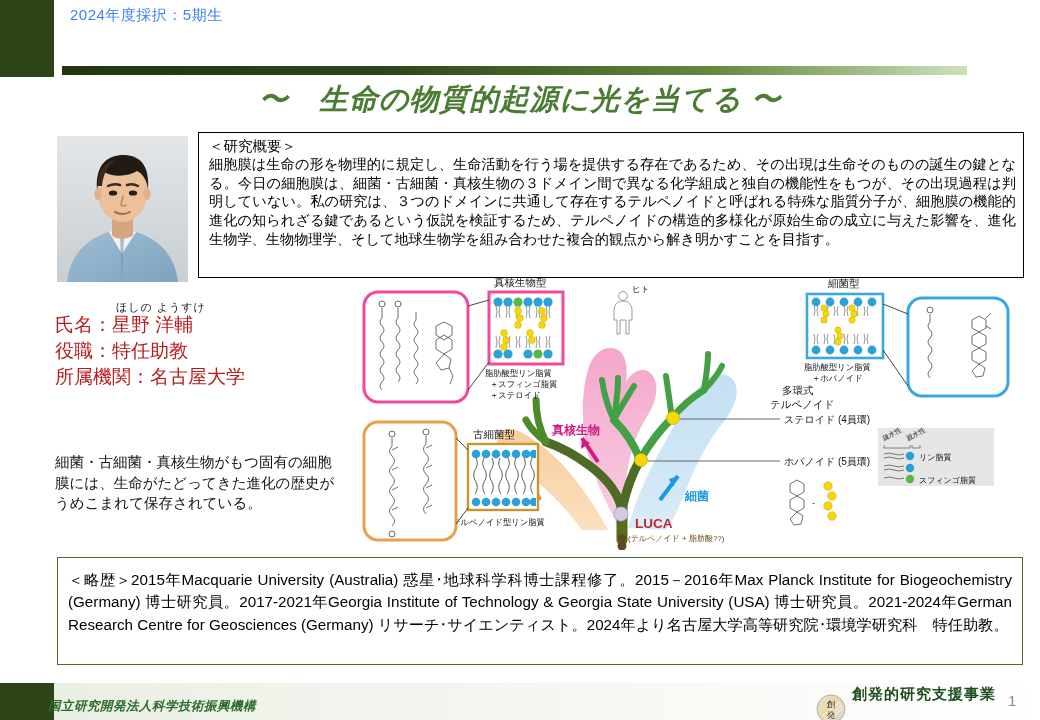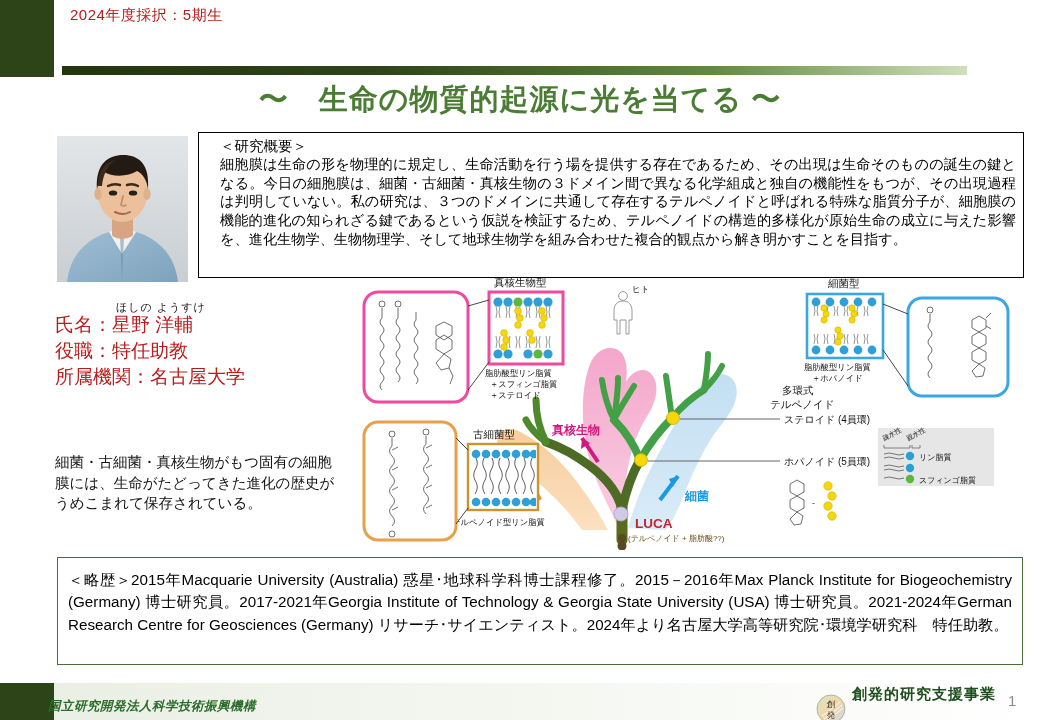--- a/index.html
+++ b/index.html
@@ -6,35 +6,35 @@
   html,body{margin:0;padding:0;}
   body{
     width:1040px;height:720px;background:#ffffff;
     font-family:"Liberation Sans","DejaVu Sans",sans-serif;
     overflow:hidden;position:relative;
   }
   .slide{position:absolute;inset:0;width:1040px;height:720px;background:#fff;}
 
   
   .left-bar{position:absolute;left:0;top:0;width:54px;height:77px;background:#2d4418;}
-  .year-line{position:absolute;left:70px;top:6px;font-size:15px;color:#b91c1c;letter-spacing:0.5px;}
+  .year-line{position:absolute;left:70px;top:6px;font-size:15px;color:#3b82f6;letter-spacing:0.5px;}
   .main-title{position:absolute;left:47px;top:24px;font-size:28px;font-weight:bold;color:#0b0b0b;letter-spacing:-0.5px;white-space:nowrap;}
   .title-rule{position:absolute;left:62px;top:66px;width:905px;height:9px;
      background:linear-gradient(90deg,#23360f 0%,#2d4418 35%,#628a3c 72%,#cfe0bc 100%);}
   .subtitle{position:absolute;left:0;top:80px;width:1040px;text-align:center;
-     font-size:29px;font-weight:bold;color:#4a7c33;letter-spacing:1px;}
+     font-size:29px;font-weight:bold;color:#4a7c33;letter-spacing:1px;font-style:italic;}
 
   
   .photo{position:absolute;left:57px;top:136px;width:131px;height:146px;
      background:#d8dbdd;overflow:hidden;}
   .photo svg{display:block;}
 
   
   .abstract{position:absolute;left:198px;top:132px;width:826px;height:146px;
-     border:1.4px solid #000;background:#fff;box-sizing:border-box;padding:4px 7px 0 21px;}
+     border:1.4px solid #000;background:#fff;box-sizing:border-box;padding:4px 7px 0 10px;}
   .abstract .hd{font-size:14.5px;color:#000;line-height:1.25;}
   .abstract .body{font-size:14.2px;color:#000;line-height:1.31;text-align:justify;
      text-justify:inter-ideograph;margin-top:0px;font-family:Liberation Serif, serif;}
 
   
   .furigana{position:absolute;left:116px;top:300px;font-size:11px;color:#111;letter-spacing:1px;}
   .profile{position:absolute;left:55px;top:312px;font-size:19px;color:#b91c1c;line-height:1.36;}
   .note{position:absolute;left:55px;top:452px;width:285px;font-size:14.5px;color:#111;line-height:1.42;}
 
   

